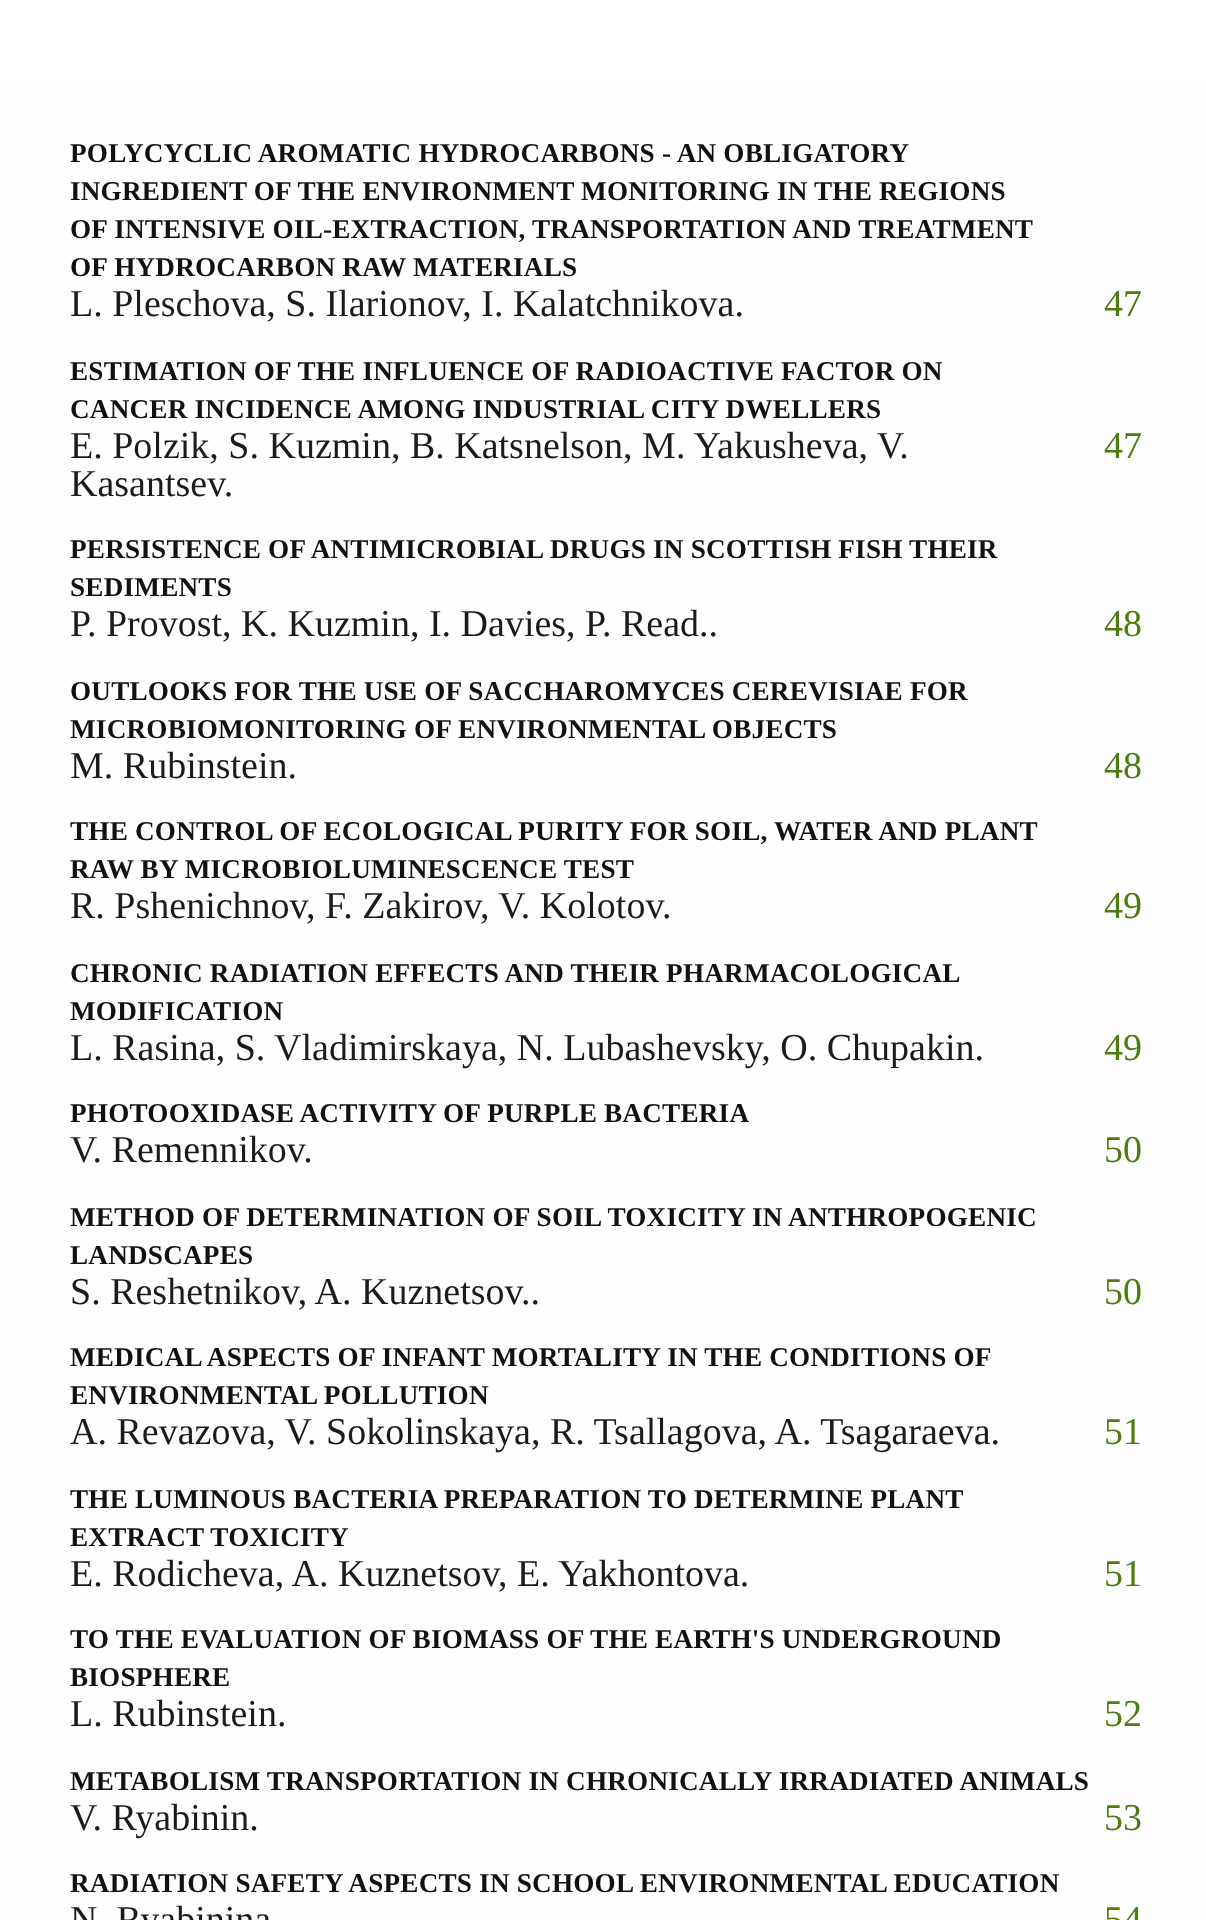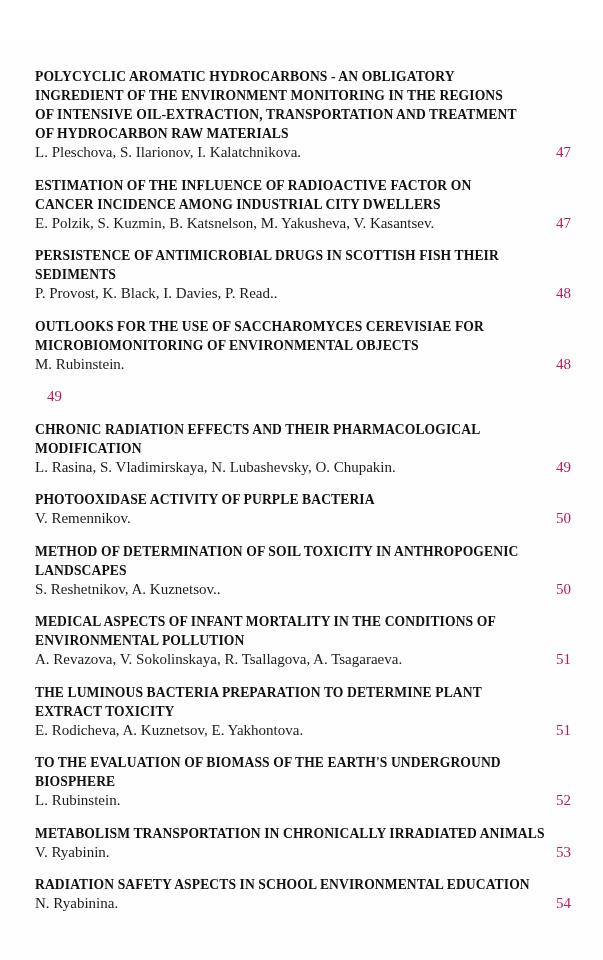--- a/index.html
+++ b/index.html
@@ -30,28 +30,28 @@
     font-size: 13.6px;
     line-height: 19px;
     letter-spacing: 0.1px;
     white-space: pre-line;
     color: #111111;
   }
   .entry .meta {
     display: flex;
     justify-content: space-between;
     align-items: baseline;
-    font-size: 15px;
+    font-size: 19px;
     line-height: 19px;
   }
   .entry .authors {
     color: #1b1b1b;
   }
   .entry .page-num {
-    color: #be185d;
+    color: #4d7c0f;
     padding-left: 12px;
     white-space: nowrap;
   }
 </style>
 </head>
 <body>
 
 <div class="page">
 
   <div class="entry">
@@ -71,36 +71,39 @@
     <div class="meta">
       <span class="authors">E. Polzik, S. Kuzmin, B. Katsnelson, M. Yakusheva, V. Kasantsev.</span>
       <span class="page-num">47</span>
     </div>
   </div>
 
   <div class="entry">
     <div class="title">PERSISTENCE OF ANTIMICROBIAL DRUGS IN SCOTTISH FISH THEIR
 SEDIMENTS</div>
     <div class="meta">
-      <span class="authors">P. Provost, K. Black, I. Davies, P. Read..</span>
+      <span class="authors">P. Provost, K. Kuzmin, I. Davies, P. Read..</span>
       <span class="page-num">48</span>
     </div>
   </div>
 
   <div class="entry">
     <div class="title">OUTLOOKS FOR THE USE OF SACCHAROMYCES CEREVISIAE FOR
 MICROBIOMONITORING OF ENVIRONMENTAL OBJECTS</div>
     <div class="meta">
       <span class="authors">M. Rubinstein.</span>
       <span class="page-num">48</span>
     </div>
   </div>
 
   <div class="entry">
+    <div class="title">THE CONTROL OF ECOLOGICAL PURITY FOR SOIL, WATER AND PLANT
+RAW BY MICROBIOLUMINESCENCE TEST</div>
     <div class="meta">
+      <span class="authors">R. Pshenichnov, F. Zakirov, V. Kolotov.</span>
       <span class="page-num">49</span>
     </div>
   </div>
 
   <div class="entry">
     <div class="title">CHRONIC RADIATION EFFECTS AND THEIR PHARMACOLOGICAL
 MODIFICATION</div>
     <div class="meta">
       <span class="authors">L. Rasina, S. Vladimirskaya, N. Lubashevsky, O. Chupakin.</span>
       <span class="page-num">49</span>

